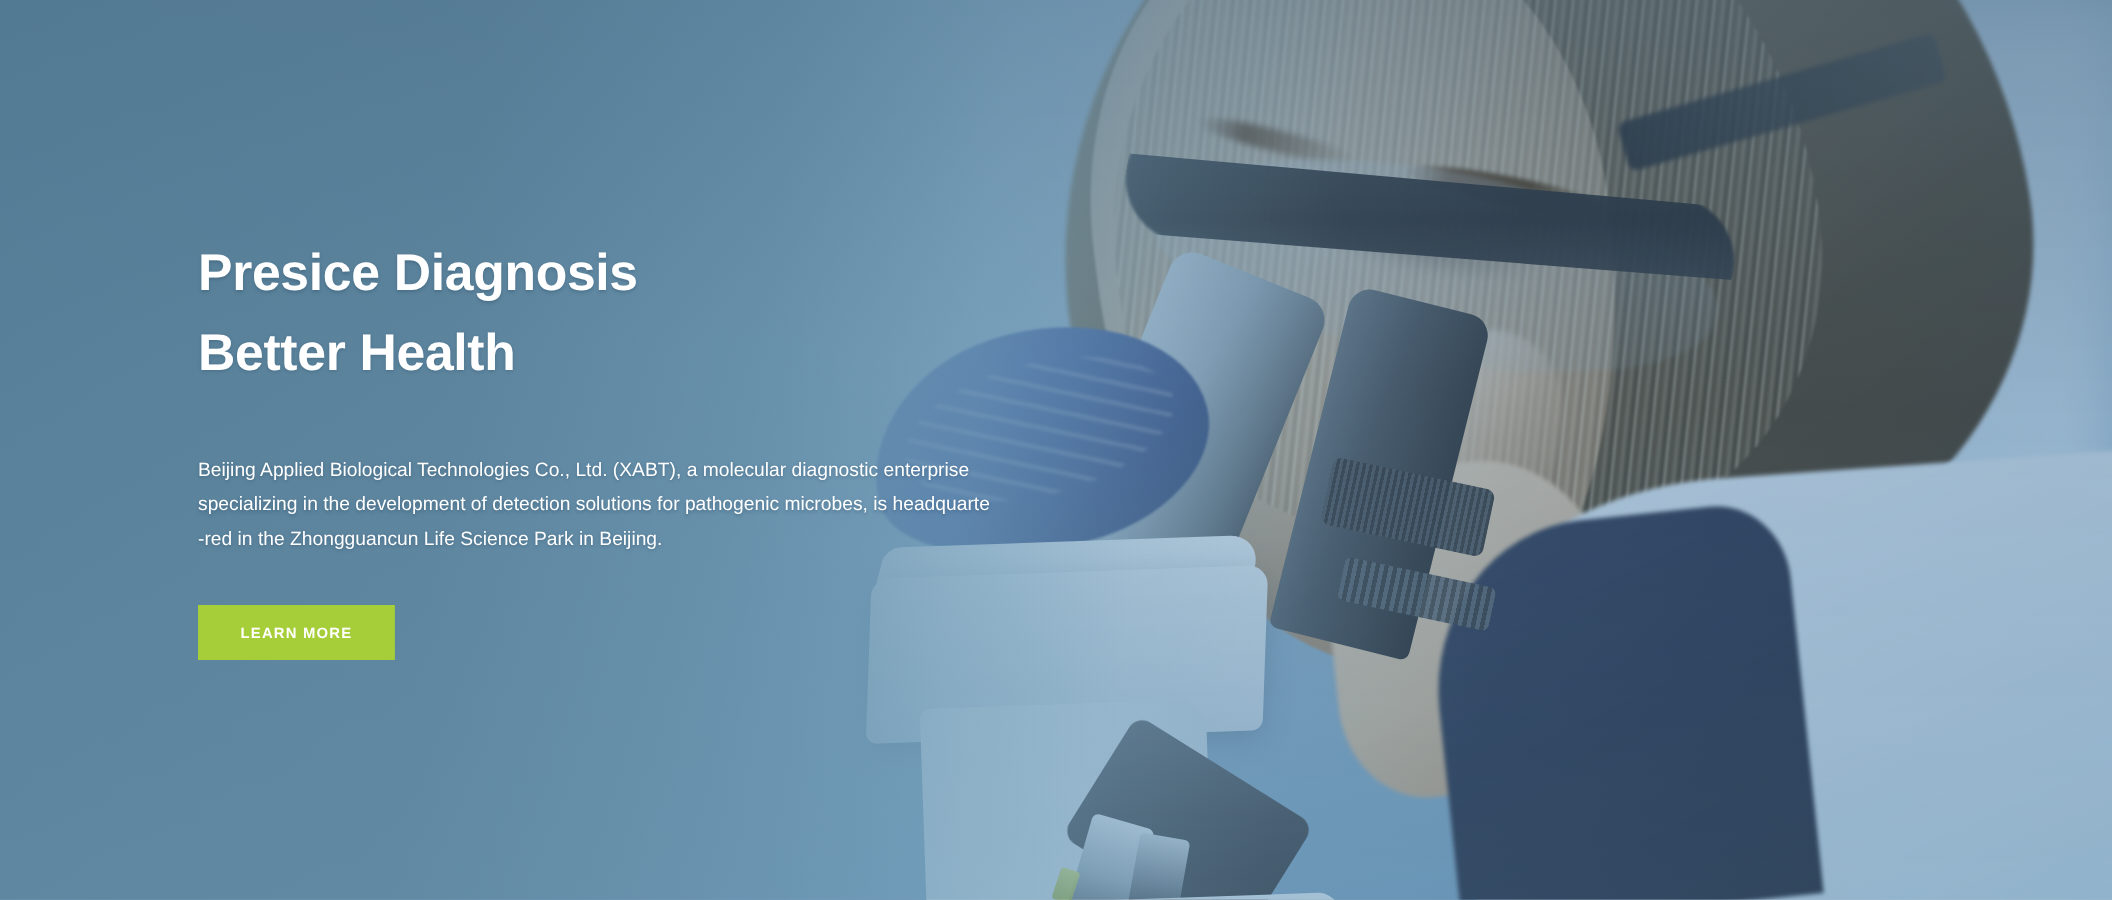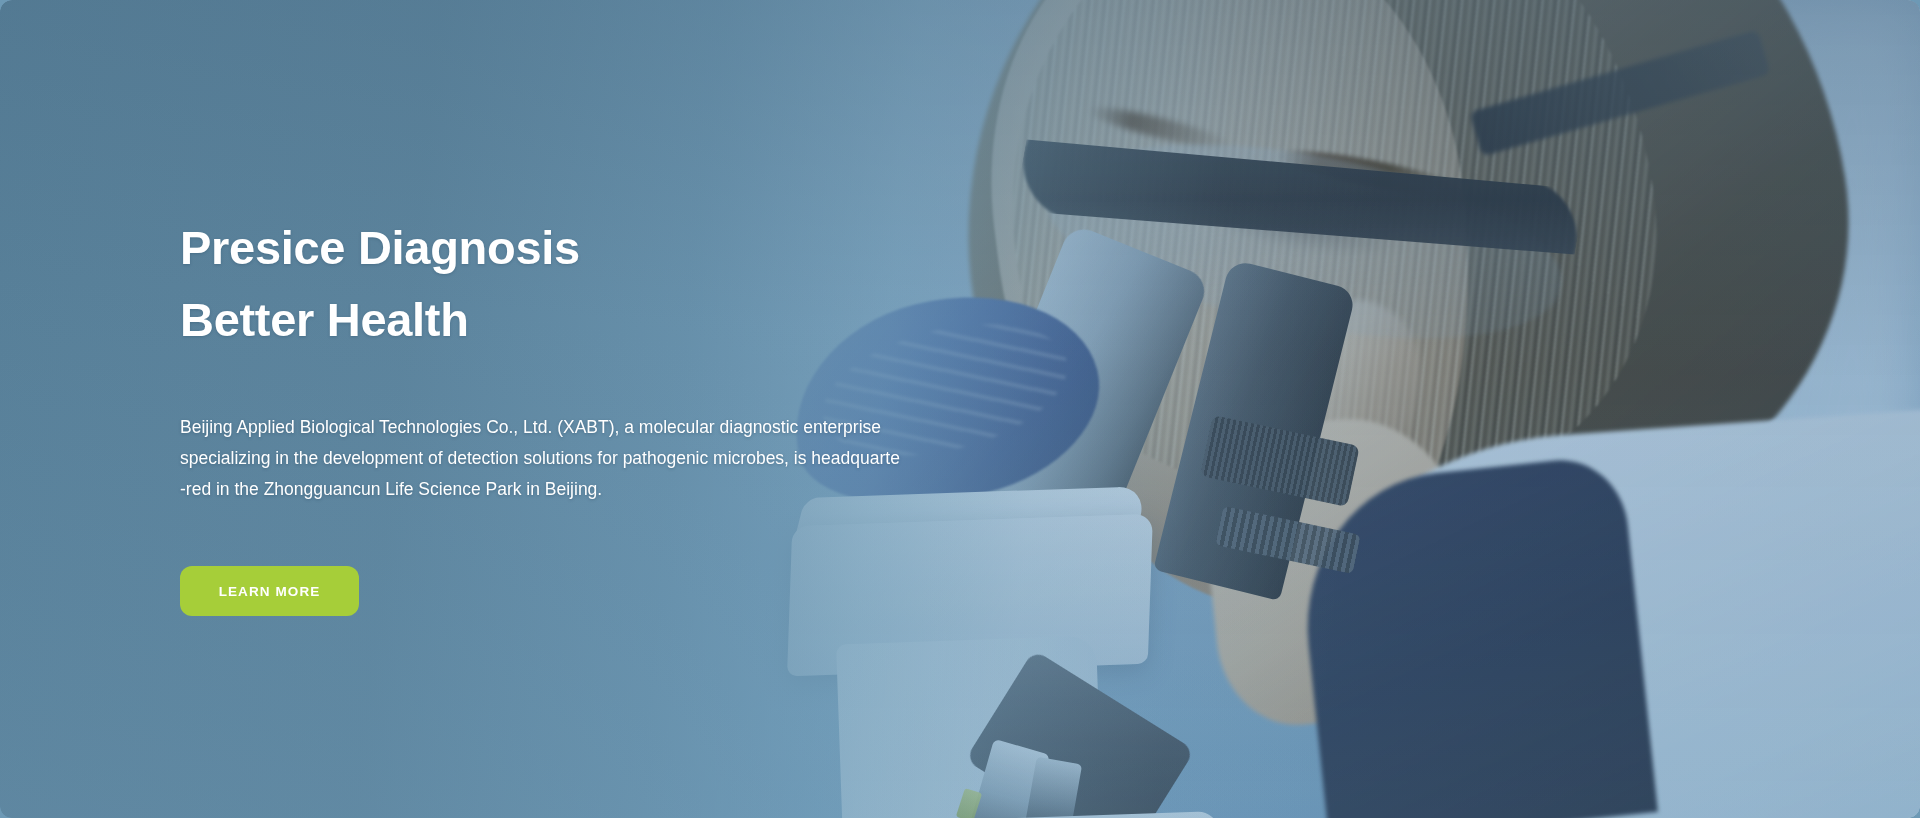--- a/index.html
+++ b/index.html
@@ -1,15 +1,15 @@
 <!DOCTYPE html>
 <html><head>
 <meta charset="utf-8">
 <style>
-  * { margin:0; padding:0; box-sizing:border-box;border-radius:12px; }
+  * { margin:0; padding:0; box-sizing:border-box; }
   html, body {
     width:1920px; height:818px;
     overflow:hidden;
     background:#6d99b5;
     font-family:"Liberation Sans", sans-serif;
   }
 
   .hero {
     position:relative;
     width:1920px; height:818px;
@@ -302,21 +302,20 @@
     display:flex;
     align-items:center;
     justify-content:center;
     cursor:pointer;
     font-family:"Liberation Sans", sans-serif;
     font-size:13.5px;
     font-weight:bold;
     letter-spacing:1.1px;
     color:#ffffff;
     text-transform:uppercase;
-    margin-top:16px;
   }
 </style>
 </head>
 <body>
 
 <div class="hero">
 
   <div class="photo">
     <div class="bg-wash"></div>
     <div class="bg-left-blur"></div>

